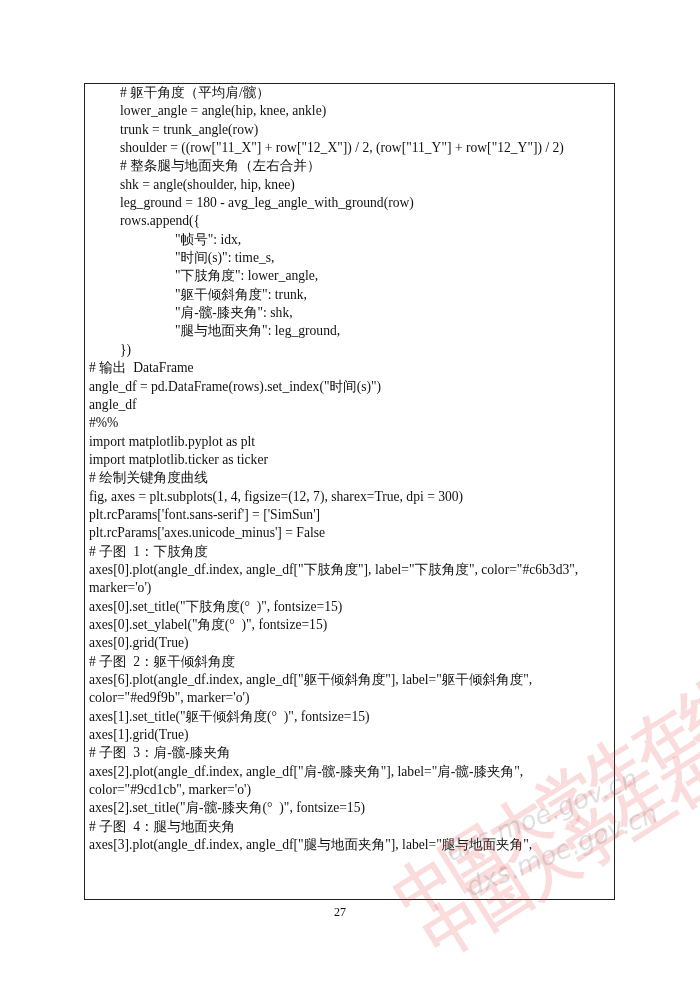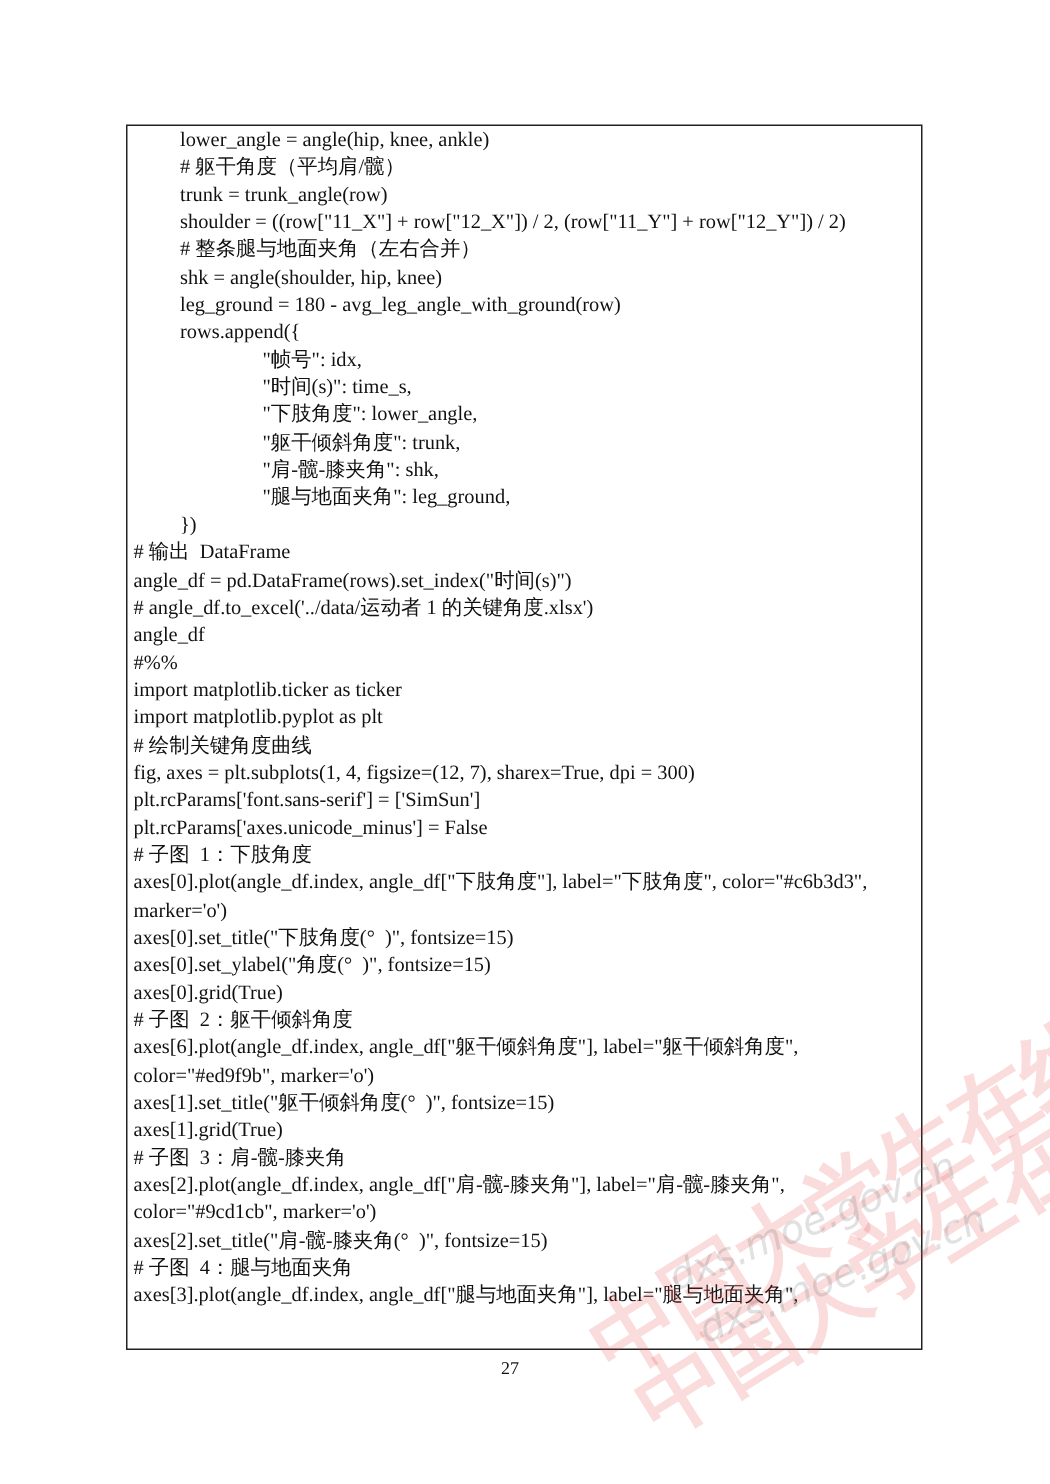--- a/index.html
+++ b/index.html
@@ -21,42 +21,41 @@
            white-space: nowrap; letter-spacing: -2px; }
   .wm-url { position: absolute; font-family: "DejaVu Sans", sans-serif; font-style: italic;
             color: rgba(120, 120, 120, 0.22); font-size: 26px; transform: rotate(-22deg);
             white-space: nowrap; }
 </style>
 </head>
 <body>
 
 <div class="code-box">
   <div class="code-lines" id="code-lines">
+      <div class="line ind1"># 躯干角度（平均肩/髋）</div>
       <div class="line ind1">lower_angle = angle(hip, knee, ankle)</div>
-      <div class="line ind1"># 躯干角度（平均肩/髋）</div>
       <div class="line ind1">trunk = trunk_angle(row)</div>
       <div class="line ind1">shoulder = ((row["11_X"] + row["12_X"]) / 2, (row["11_Y"] + row["12_Y"]) / 2)</div>
       <div class="line ind1"># 整条腿与地面夹角（左右合并）</div>
       <div class="line ind1">shk = angle(shoulder, hip, knee)</div>
       <div class="line ind1">leg_ground = 180 - avg_leg_angle_with_ground(row)</div>
       <div class="line ind1">rows.append({</div>
       <div class="line ind2">"帧号": idx,</div>
       <div class="line ind2">"时间(s)": time_s,</div>
       <div class="line ind2">"下肢角度": lower_angle,</div>
       <div class="line ind2">"躯干倾斜角度": trunk,</div>
       <div class="line ind2">"肩-髋-膝夹角": shk,</div>
       <div class="line ind2">"腿与地面夹角": leg_ground,</div>
       <div class="line ind1">})</div>
       <div class="line ind0"># 输出  DataFrame</div>
       <div class="line ind0">angle_df = pd.DataFrame(rows).set_index("时间(s)")</div>
-      <div class="line ind0"># angle_df.to_excel('../data/运动者 1 的关键角度.xlsx')</div>
       <div class="line ind0">angle_df</div>
       <div class="line ind0">#%%</div>
+      <div class="line ind0">import matplotlib.pyplot as plt</div>
       <div class="line ind0">import matplotlib.ticker as ticker</div>
-      <div class="line ind0">import matplotlib.pyplot as plt</div>
       <div class="line ind0"># 绘制关键角度曲线</div>
       <div class="line ind0">fig, axes = plt.subplots(1, 4, figsize=(12, 7), sharex=True, dpi = 300)</div>
       <div class="line ind0">plt.rcParams['font.sans-serif'] = ['SimSun']</div>
       <div class="line ind0">plt.rcParams['axes.unicode_minus'] = False</div>
       <div class="line ind0"># 子图  1：下肢角度</div>
       <div class="line ind0">axes[0].plot(angle_df.index, angle_df["下肢角度"], label="下肢角度", color="#c6b3d3",</div>
       <div class="line ind0">marker='o')</div>
       <div class="line ind0">axes[0].set_title("下肢角度(°  )", fontsize=15)</div>
       <div class="line ind0">axes[0].set_ylabel("角度(°  )", fontsize=15)</div>
       <div class="line ind0">axes[0].grid(True)</div>

